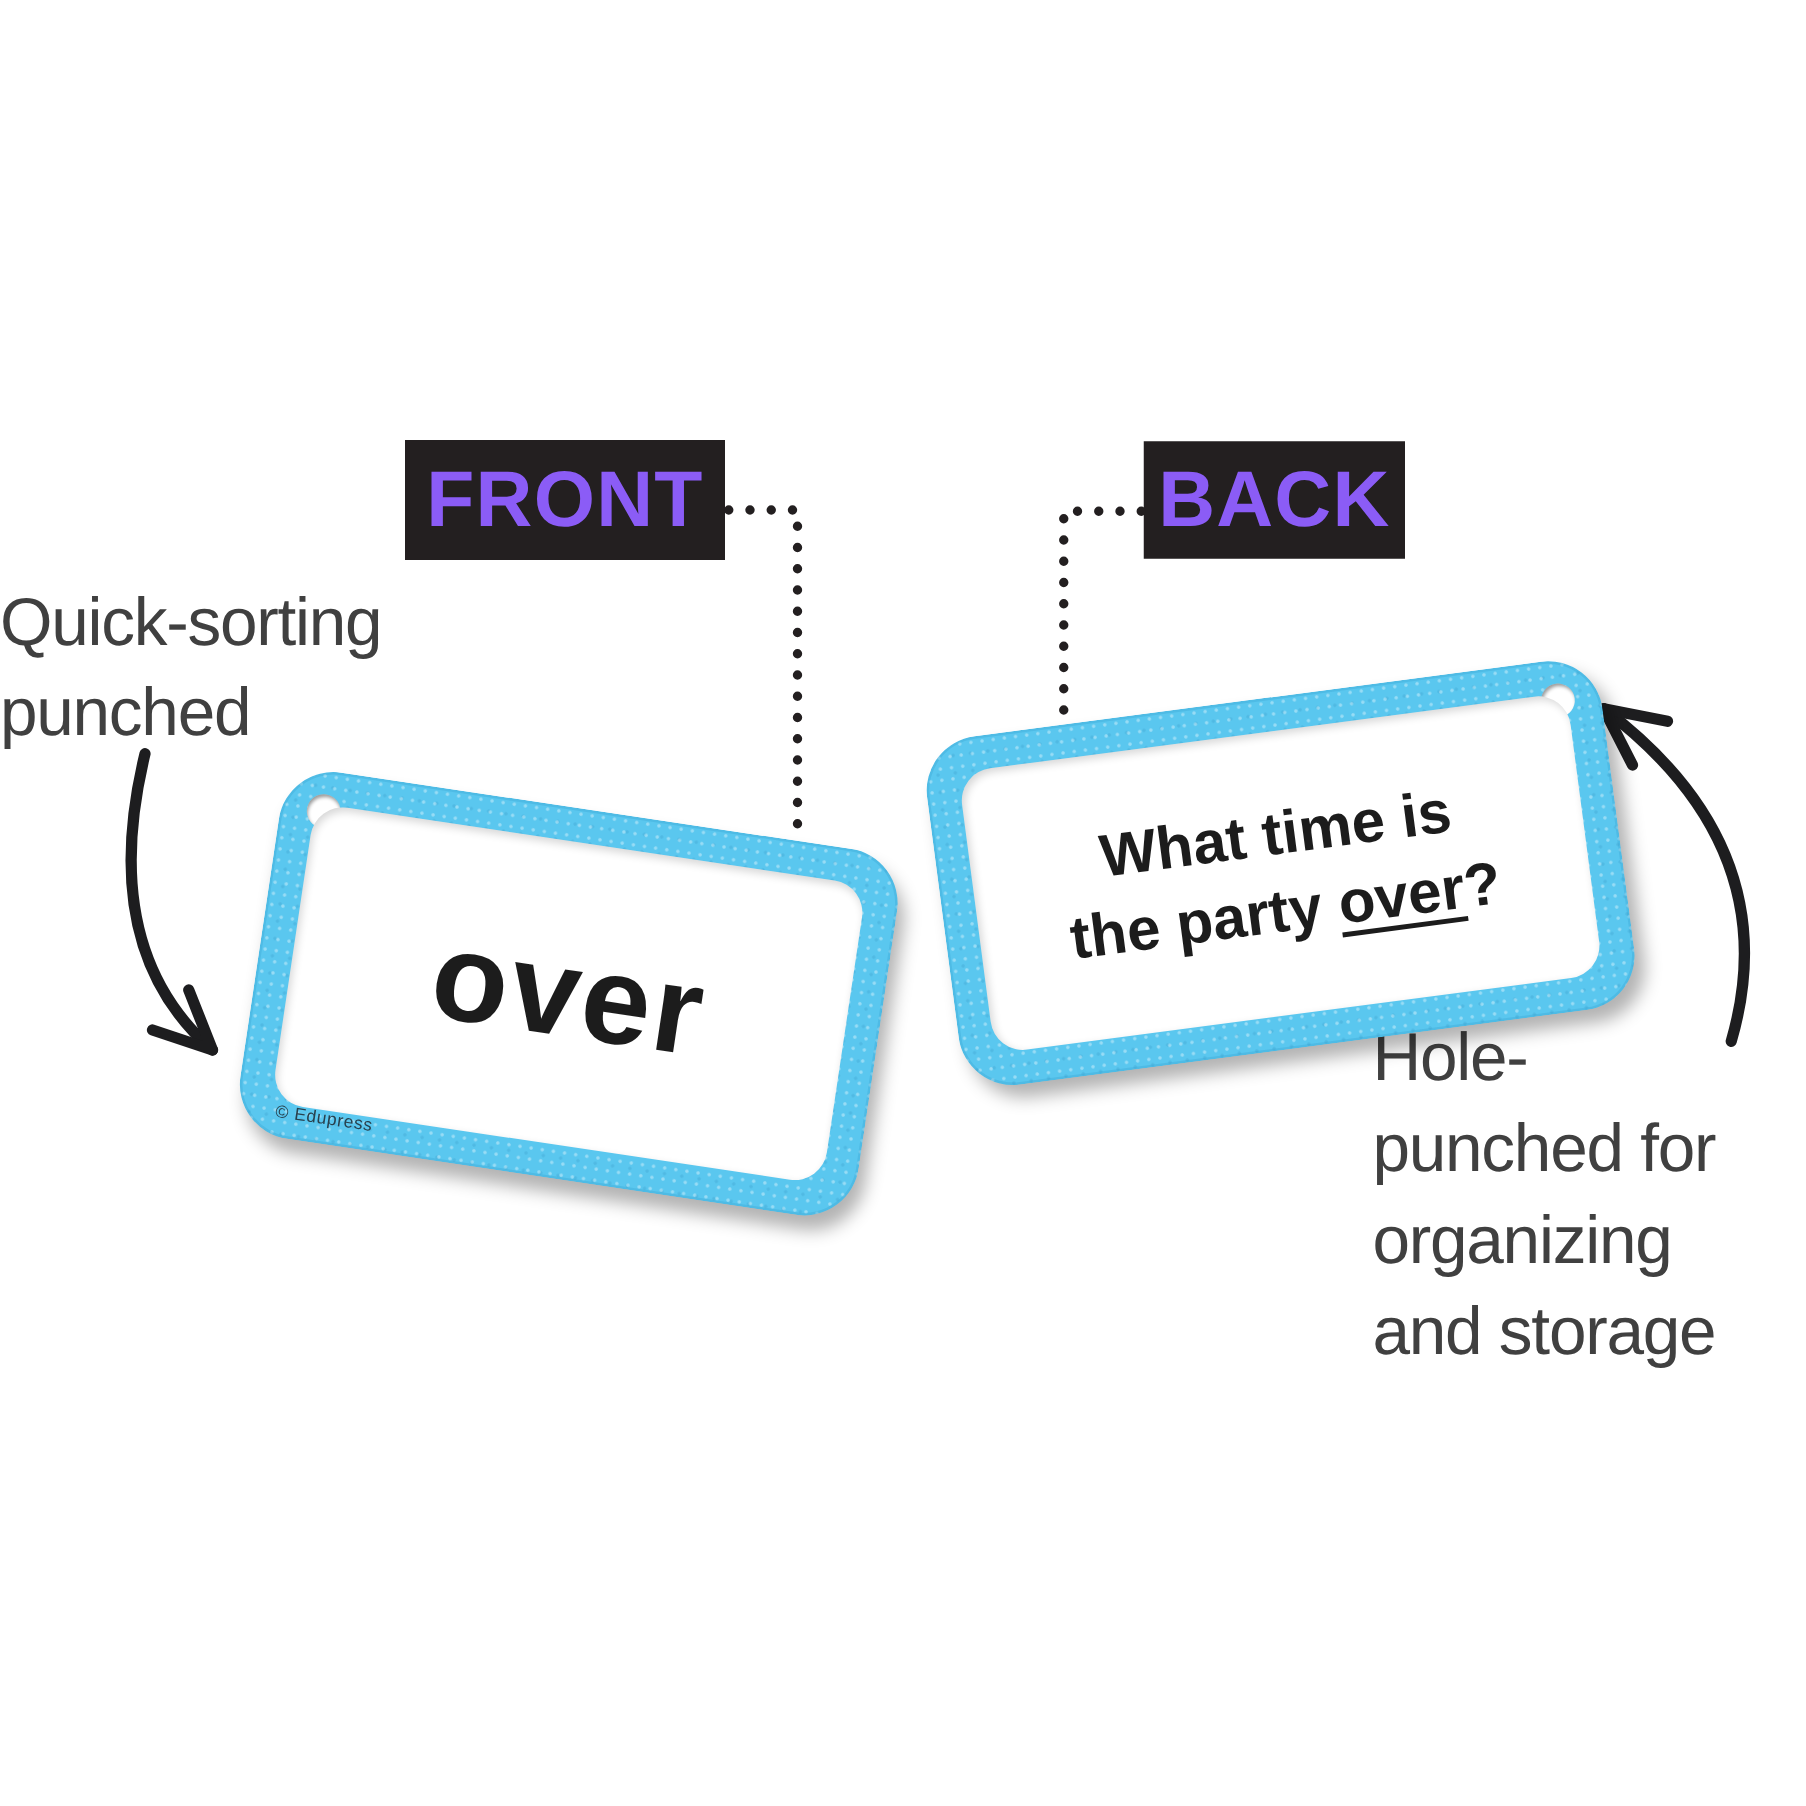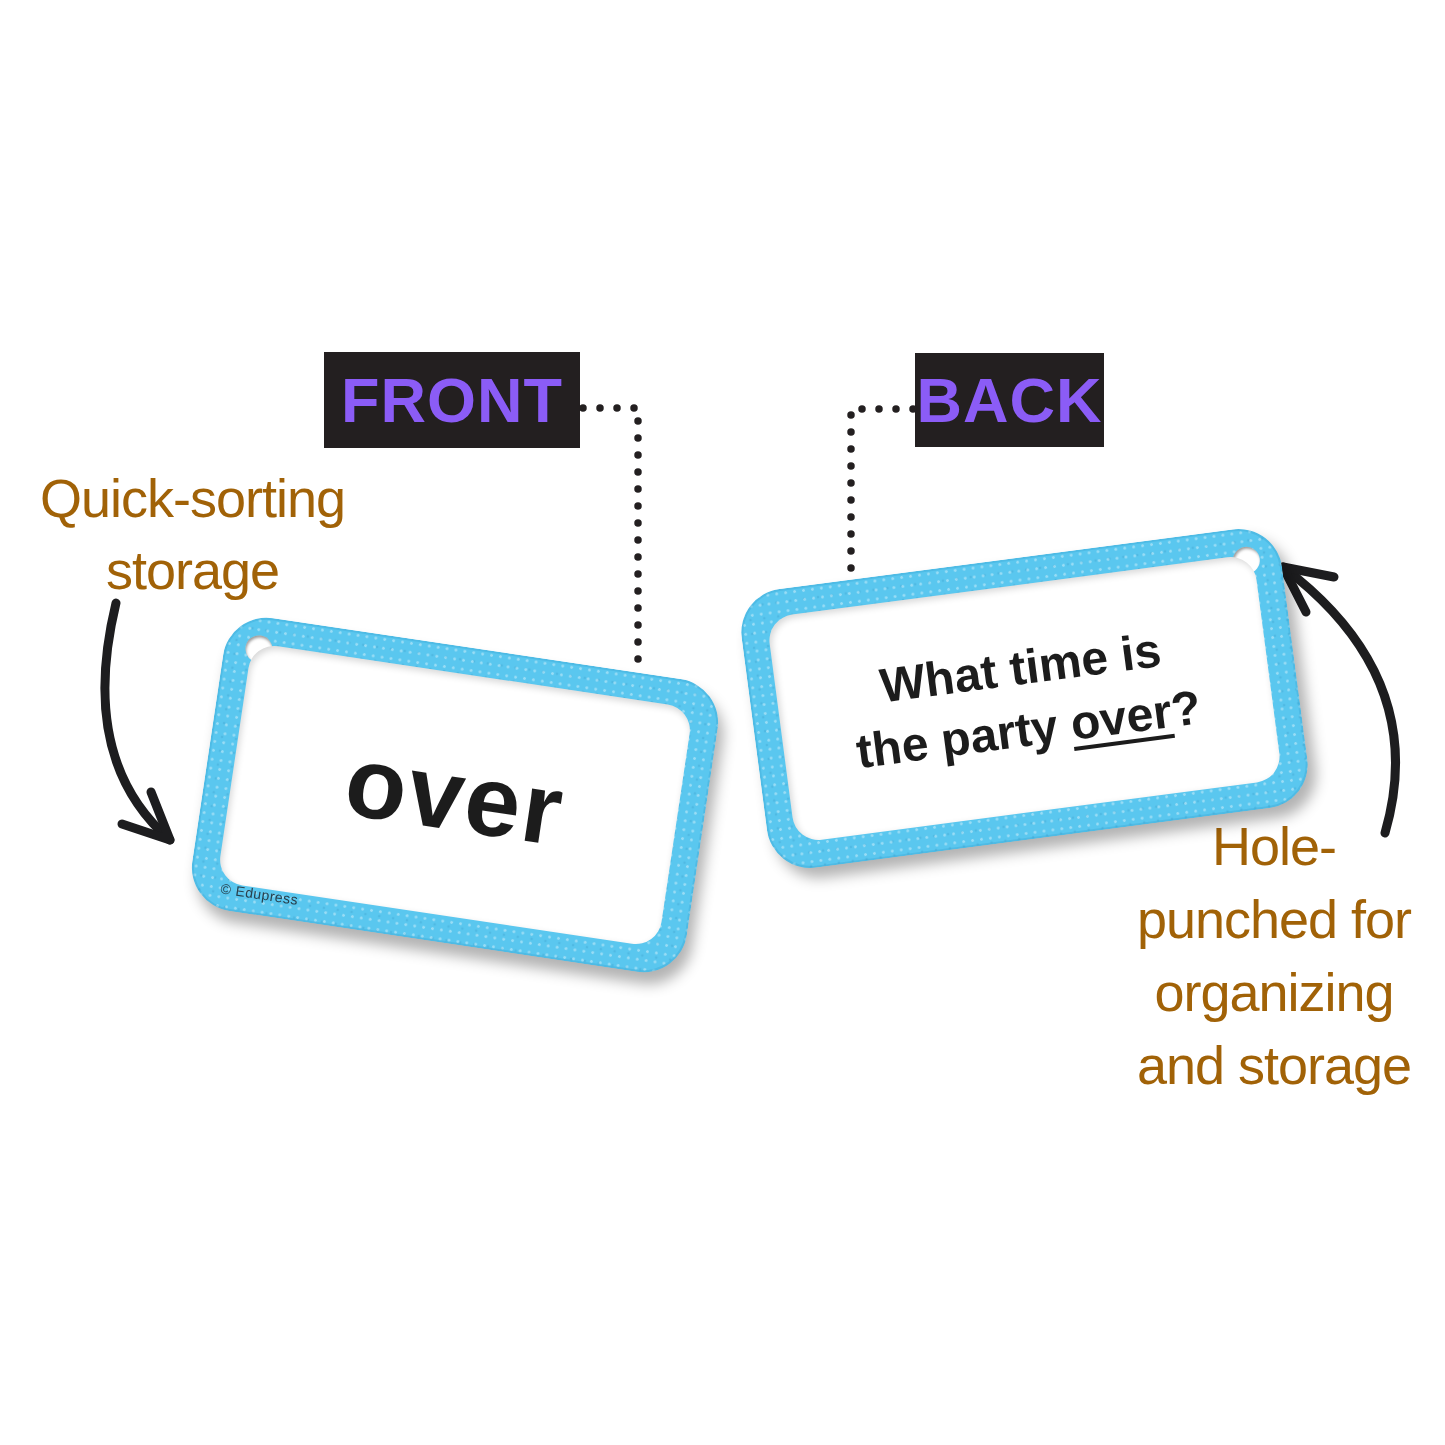--- a/index.html
+++ b/index.html
@@ -15,30 +15,29 @@
   .tag{
     position:absolute;
     background:#231f20;
     color:#8b5cf6;
     display:flex;align-items:center;justify-content:center;
     font-weight:bold;
     font-size:63px;
     letter-spacing:1px;
   }
   #front-tag{left:324px;top:352px;width:256px;height:96px;}
-  #back-tag{left:915px;top:353px;width:189px;height:94px;}
+  #back-tag{left:915px;top:353px;width:209px;height:94px;}
 
   
   .callout{
     position:absolute;
-    text-align:center;
     font-size:54px;
     line-height:72px;
     letter-spacing:-1px;
-    color:#a16207;
+    color:#404040;
   }
   #quick-sorting{left:0px;top:462px;width:385px;}
   #hole-punched{left:1098px;top:810px;width:352px;line-height:73px;}
 
   
   #overlay{position:absolute;left:0;top:0;width:1445px;height:1445px;pointer-events:none;}
 
   
   .card{
     position:absolute;
@@ -98,21 +97,21 @@
     <path d="M583 408 L638 408 L638 660" fill="none" stroke="#231f20" stroke-width="7.5" stroke-dasharray="0 17" stroke-linecap="round"></path>
     <path d="M913 409 L851 409 L851 577" fill="none" stroke="#231f20" stroke-width="7.5" stroke-dasharray="0 17" stroke-linecap="round"></path>
     <path d="M116 603 Q78 760 170 840" fill="none" stroke="#1d1d1f" stroke-width="9" stroke-linecap="round"></path>
     <polyline points="122,824 170,840 151,792" fill="none" stroke="#1d1d1f" stroke-width="9" stroke-linecap="round" stroke-linejoin="round"></polyline>
     <path d="M1385 833 Q1430 678 1283 567" fill="none" stroke="#1d1d1f" stroke-width="9" stroke-linecap="round"></path>
     <polyline points="1334,577 1283,567 1306,612" fill="none" stroke="#1d1d1f" stroke-width="9" stroke-linecap="round" stroke-linejoin="round"></polyline>
   </svg>
 
   <div id="quick-sorting" class="callout">
     <div>Quick-sorting</div>
-    <div>storage</div>
+    <div>punched</div>
   </div>
 
   <div id="hole-punched" class="callout">
     <div>Hole-</div>
     <div>punched for</div>
     <div>organizing</div>
     <div>and storage</div>
   </div>
 
   <div id="front-card" class="card">

